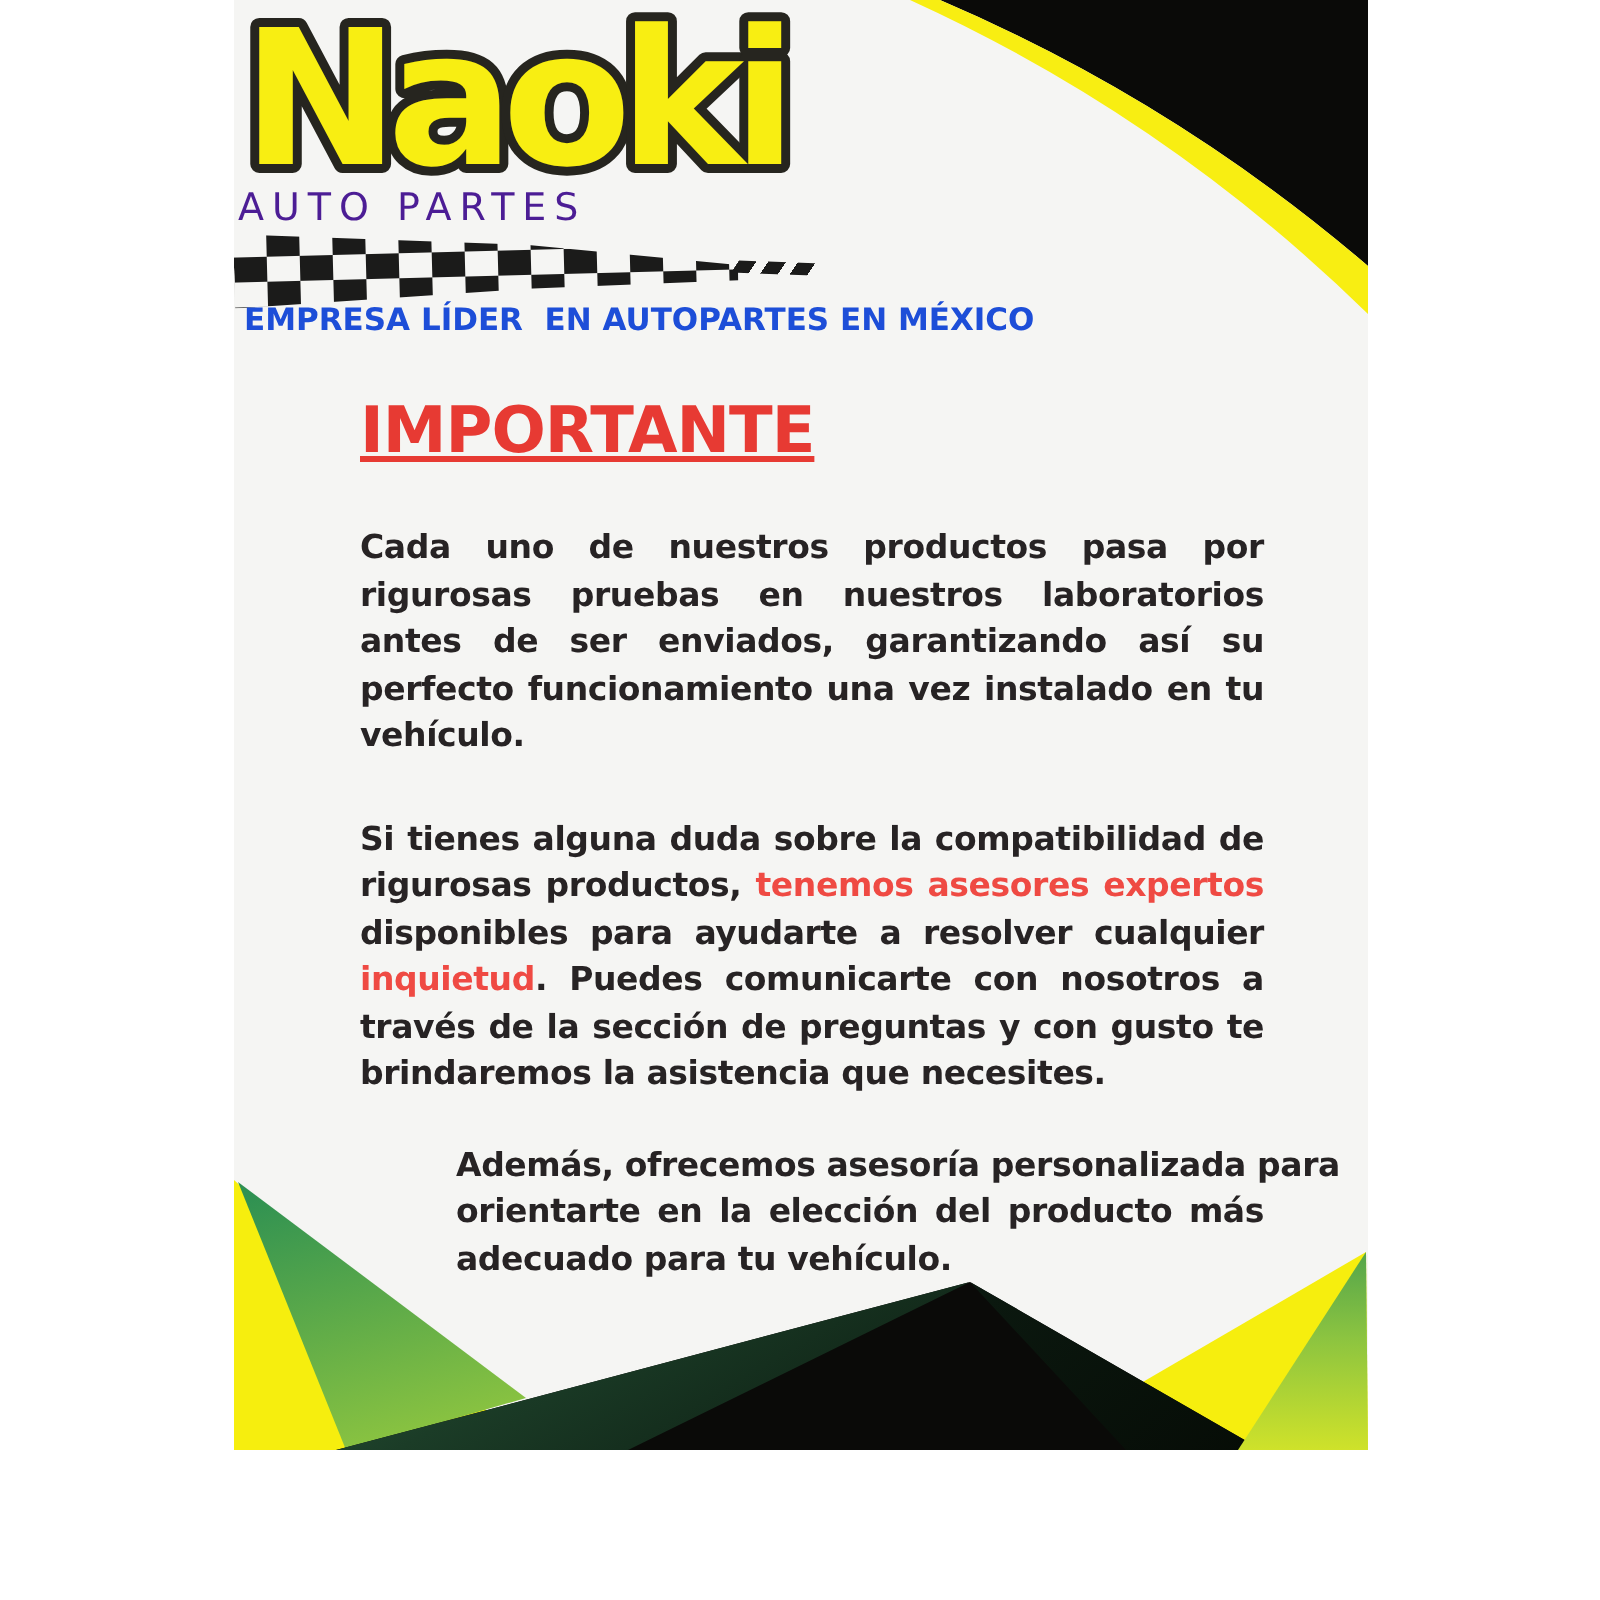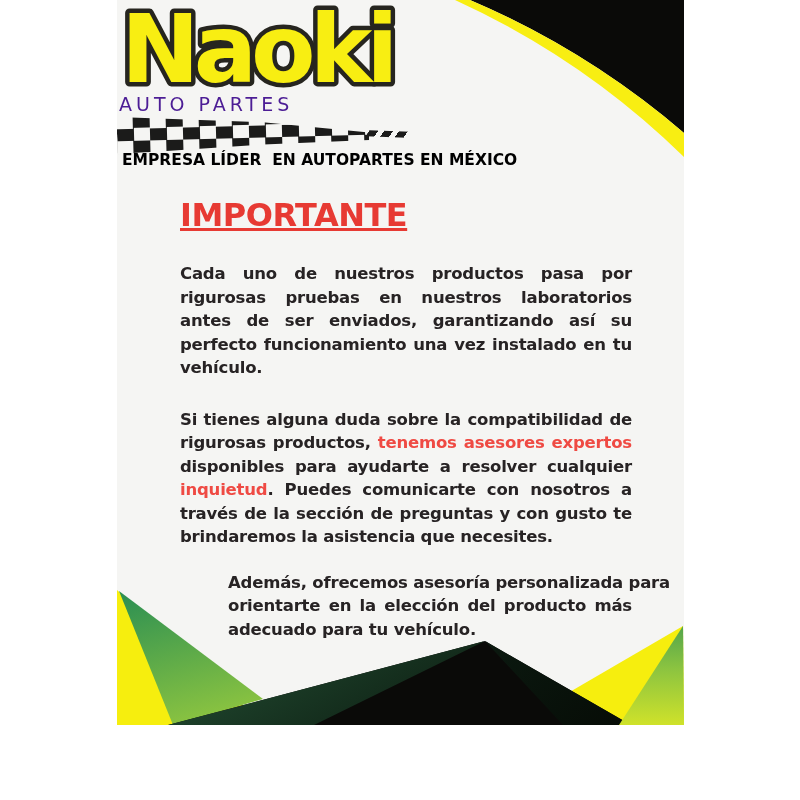--- a/index.html
+++ b/index.html
@@ -24,21 +24,21 @@
     clip-path:polygon(0% 2%,58% 26%,100% 60%,100% 80%,58% 84%,0% 100%);
     transform:rotate(-1.5deg);
   }
   .flag-tail{
     position:absolute;left:250px;top:131px;width:42px;height:6px;
     background:repeating-linear-gradient(90deg,#1b1b1a 0 9px,transparent 9px 15px);
     transform:skewX(-32deg) rotate(2deg);
   }
   .tagline{
     position:absolute;left:5px;top:151px;font-size:15.5px;font-weight:bold;
-    color:#000000;white-space:nowrap;letter-spacing:0px;
+    color:#1d4ed8;white-space:nowrap;letter-spacing:0px;
   }
   
   .corner-svg{position:absolute;top:0;right:0;width:230px;height:160px;}
   
   .textblock{position:absolute;left:63px;top:196px;width:452px;}
   .heading{
     margin:0 0 28px 0;font-size:32px;font-weight:bold;color:#e73a33;
     letter-spacing:-0.5px;
     text-decoration:underline;
   }

